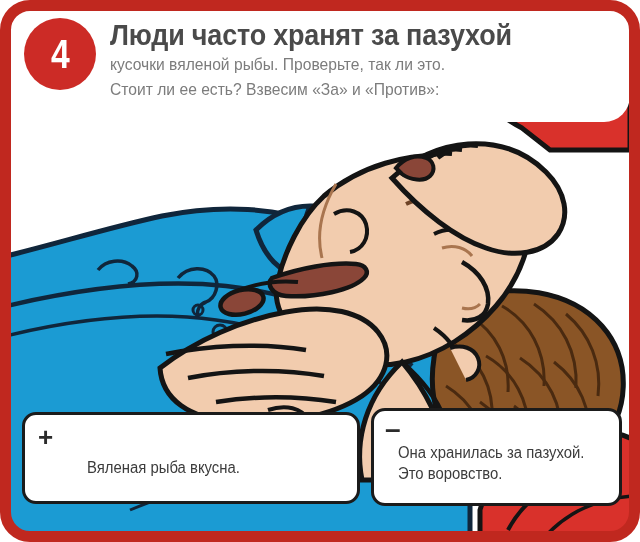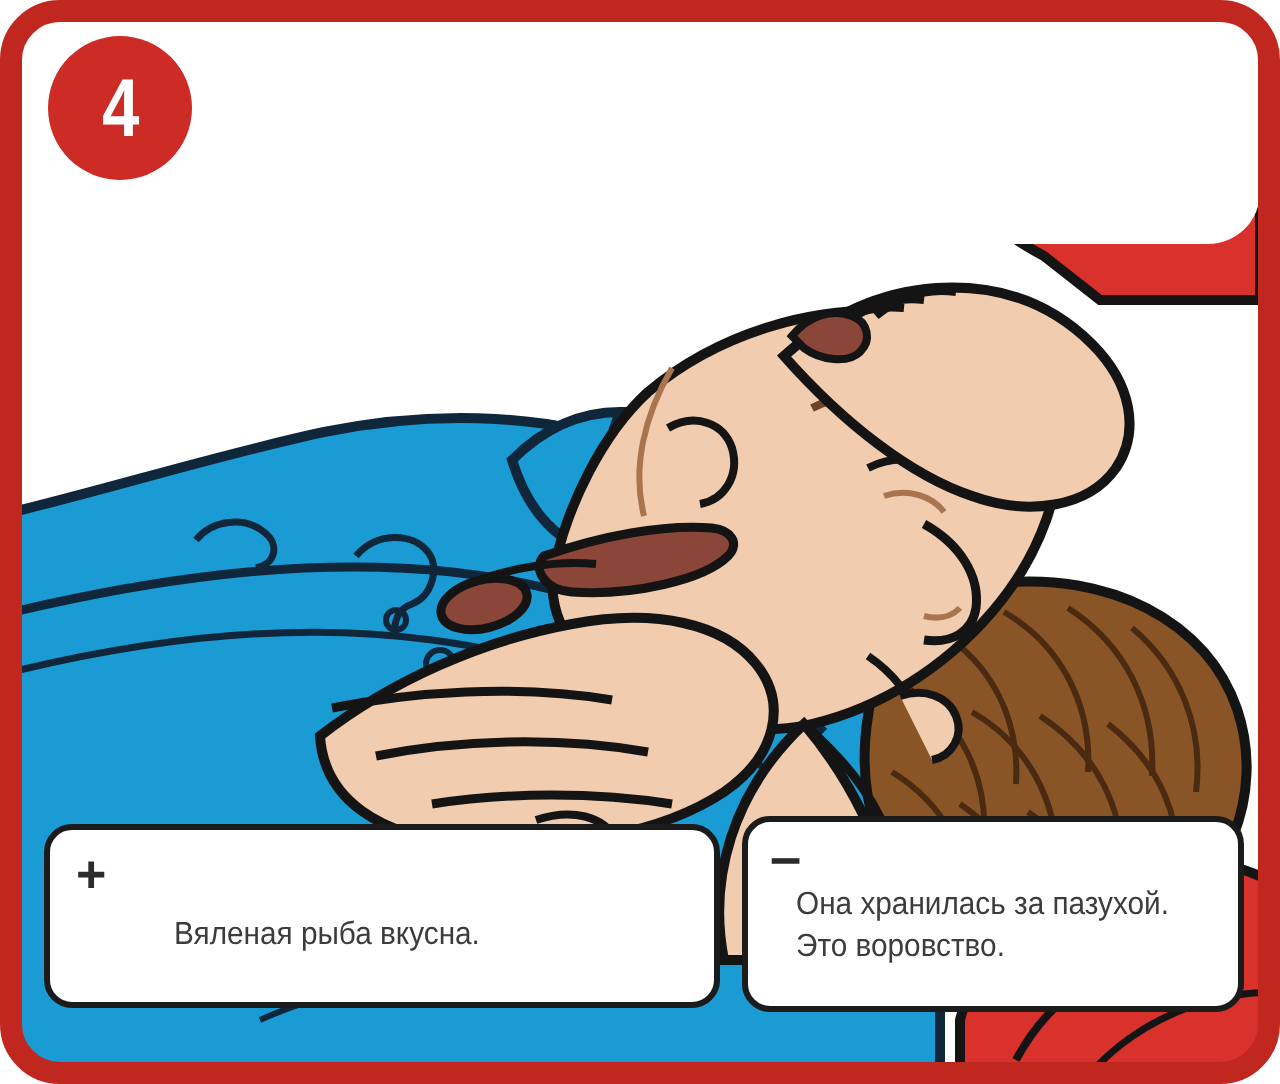--- a/index.html
+++ b/index.html
@@ -274,20 +274,25 @@
       </g>
     </svg>
   </div>
 
   <div class="header-bubble"></div>
 
   <div class="badge">
     <span>4</span>
   </div>
 
+  <div class="header-text">
+    <div class="headline">Люди часто хранят за пазухой</div>
+    <div class="subline">кусочки вяленой рыбы. Проверьте, так ли это.</div>
+    <div class="subline">Стоит ли ее есть? Взвесим «За» и «Против»:</div>
+  </div>
 
   <div class="boxes">
 
     <div class="pbox pro">
       <div class="sign">+</div>
       <div class="ptext">
         <div>Вяленая рыба вкусна.</div>
       </div>
     </div>
 

